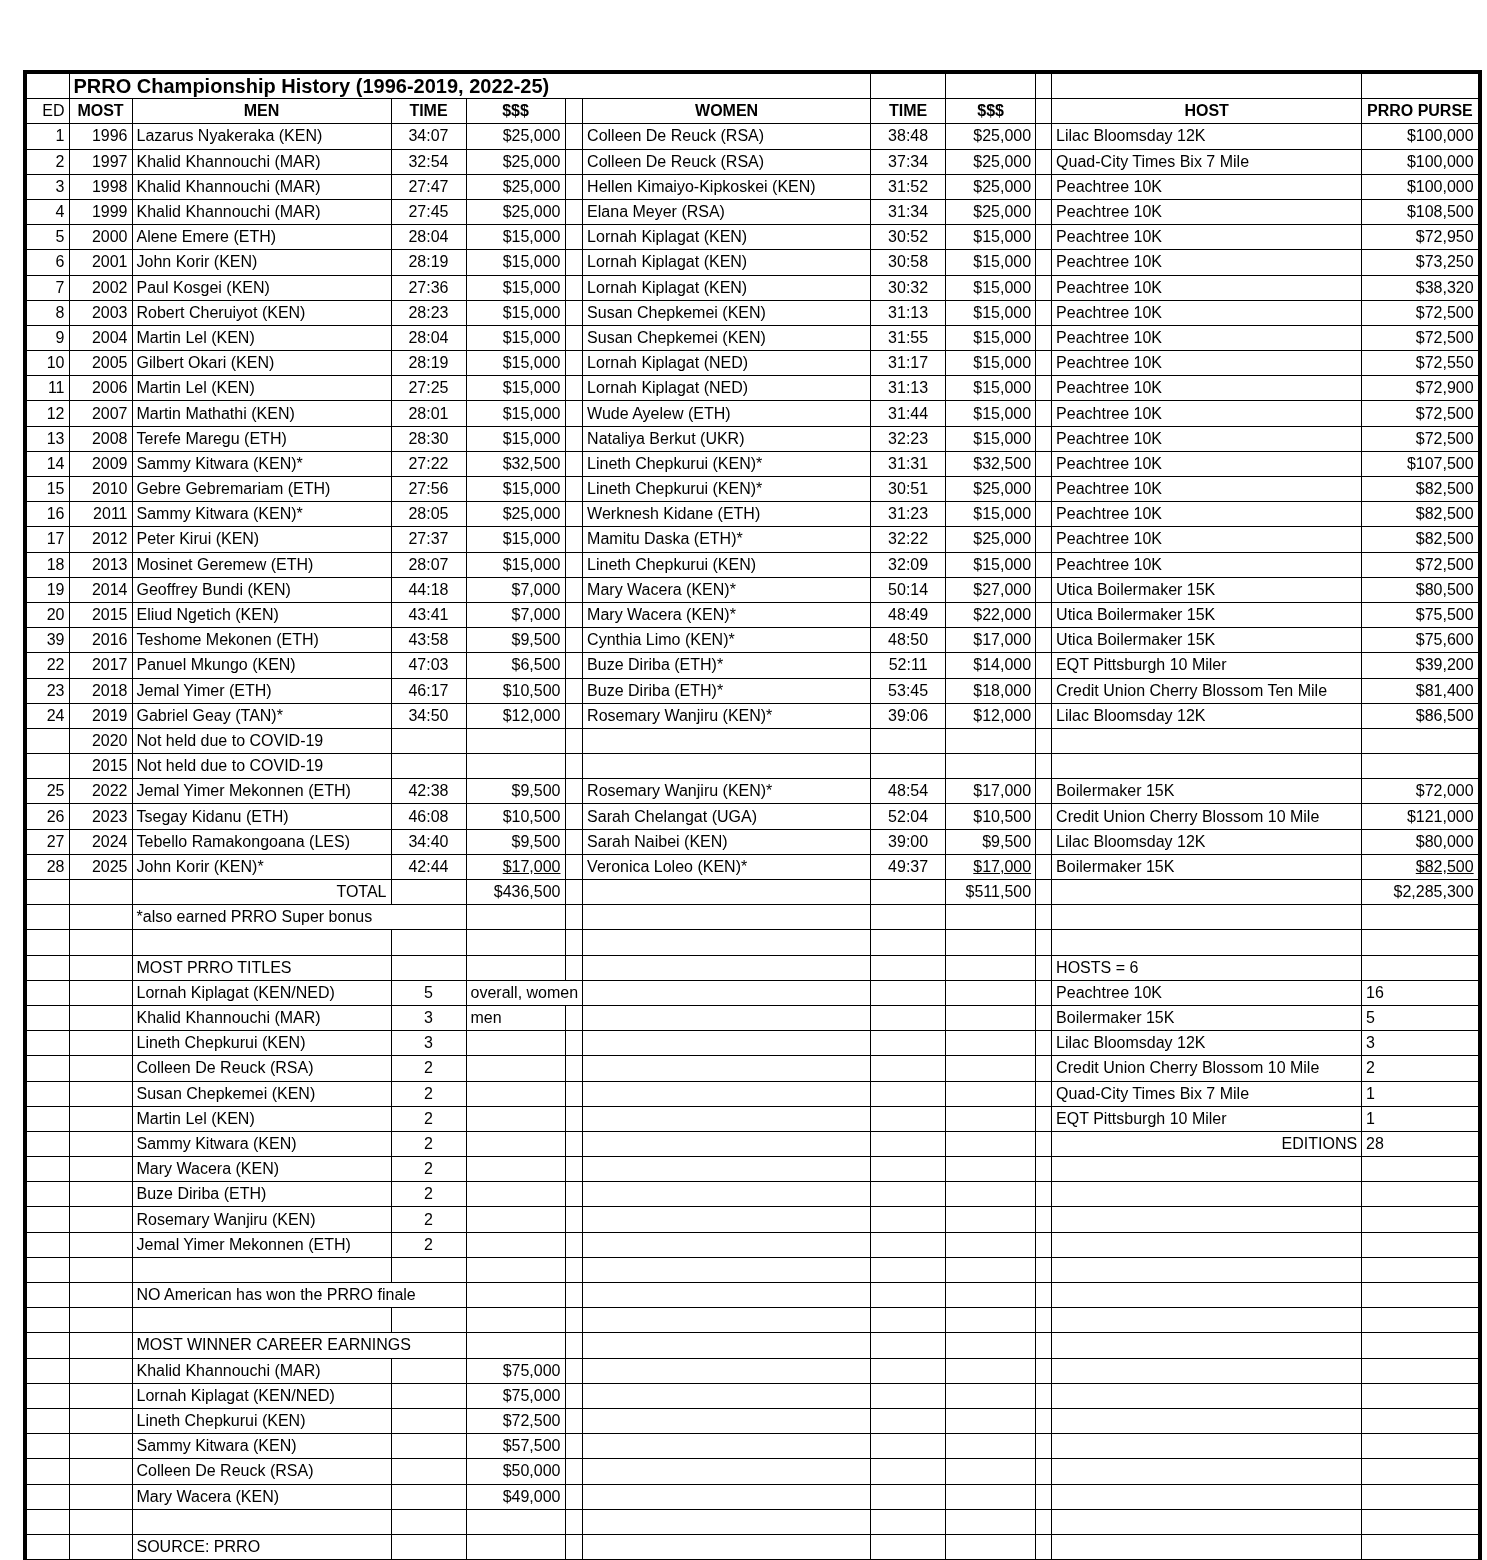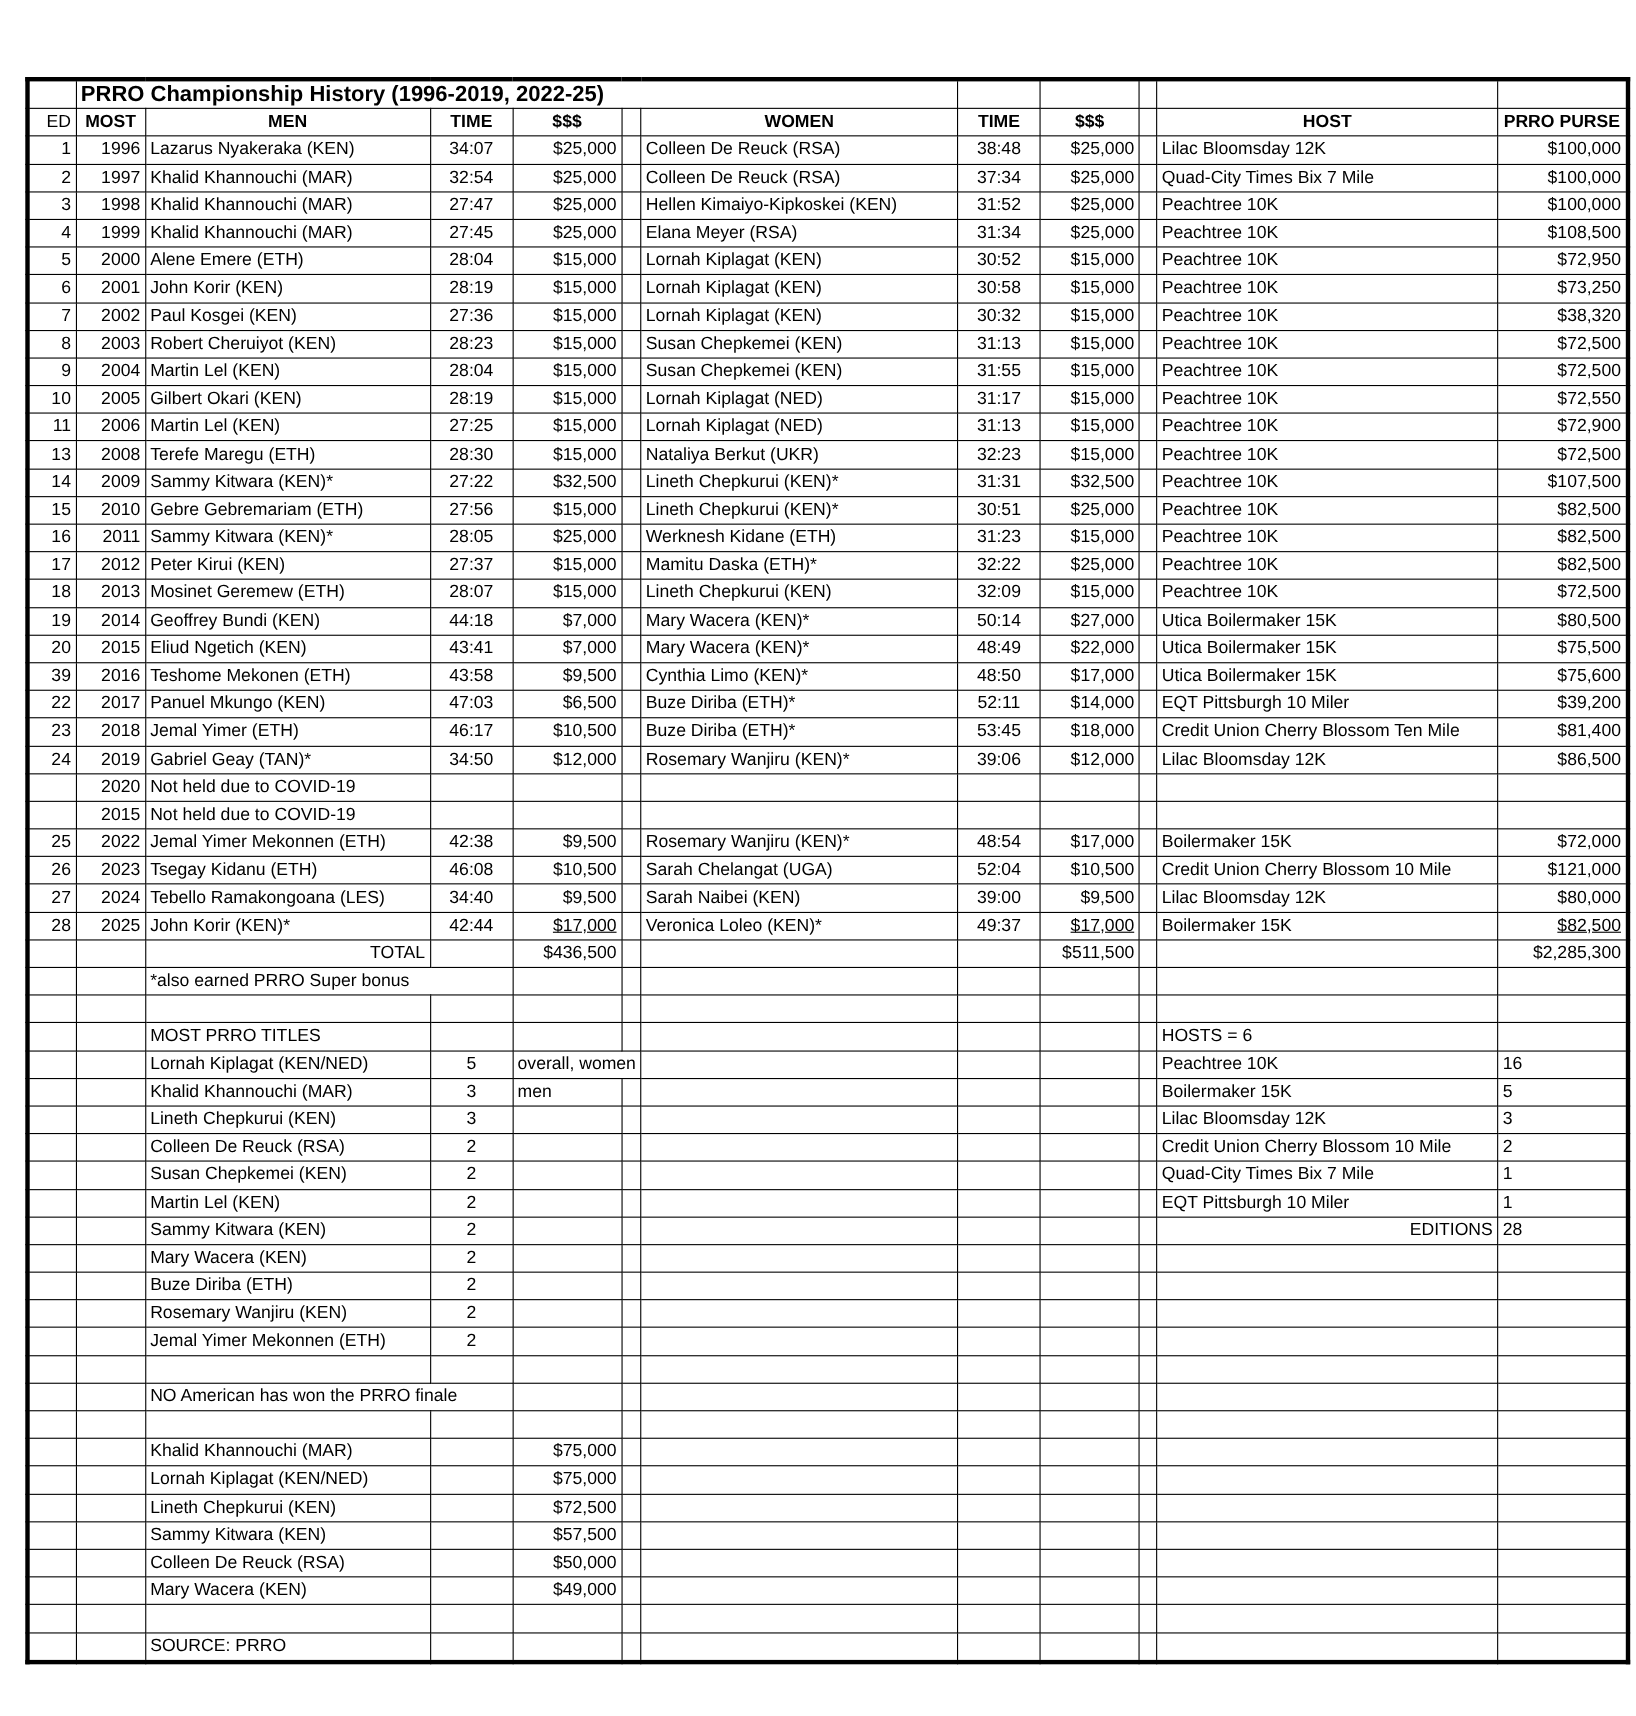--- a/index.html
+++ b/index.html
@@ -220,20 +220,34 @@
         <td class="r"><span class="val">$15,000</span></td>
         <td class="sp"></td>
         <td class="l">Lornah Kiplagat (NED)</td>
         <td class="c">31:13</td>
         <td class="r"><span class="val">$15,000</span></td>
         <td class="sp"></td>
         <td class="l">Peachtree 10K</td>
         <td class="r"><span class="val">$72,900</span></td>
       </tr>
       <tr>
+        <td class="r">12</td>
+        <td class="r">2007</td>
+        <td class="l">Martin Mathathi (KEN)</td>
+        <td class="c">28:01</td>
+        <td class="r"><span class="val">$15,000</span></td>
+        <td class="sp"></td>
+        <td class="l">Wude Ayelew (ETH)</td>
+        <td class="c">31:44</td>
+        <td class="r"><span class="val">$15,000</span></td>
+        <td class="sp"></td>
+        <td class="l">Peachtree 10K</td>
+        <td class="r"><span class="val">$72,500</span></td>
+      </tr>
+      <tr>
         <td class="r">13</td>
         <td class="r">2008</td>
         <td class="l">Terefe Maregu (ETH)</td>
         <td class="c">28:30</td>
         <td class="r"><span class="val">$15,000</span></td>
         <td class="sp"></td>
         <td class="l">Nataliya Berkut (UKR)</td>
         <td class="c">32:23</td>
         <td class="r"><span class="val">$15,000</span></td>
         <td class="sp"></td>
@@ -723,20 +737,33 @@
         <td></td>
         <td></td>
         <td></td>
         <td class="sp"></td>
         <td></td>
         <td></td>
       </tr>
       <tr>
         <td></td>
         <td></td>
+        <td class="l b" colspan="2">MOST WINNER CAREER EARNINGS</td>
+        <td></td>
+        <td class="sp"></td>
+        <td></td>
+        <td></td>
+        <td></td>
+        <td class="sp"></td>
+        <td></td>
+        <td></td>
+      </tr>
+      <tr>
+        <td></td>
+        <td></td>
         <td class="l">Khalid Khannouchi (MAR)</td>
         <td></td>
         <td class="r">$75,000</td>
         <td class="sp"></td>
         <td></td>
         <td></td>
         <td></td>
         <td class="sp"></td>
         <td></td>
         <td></td>

